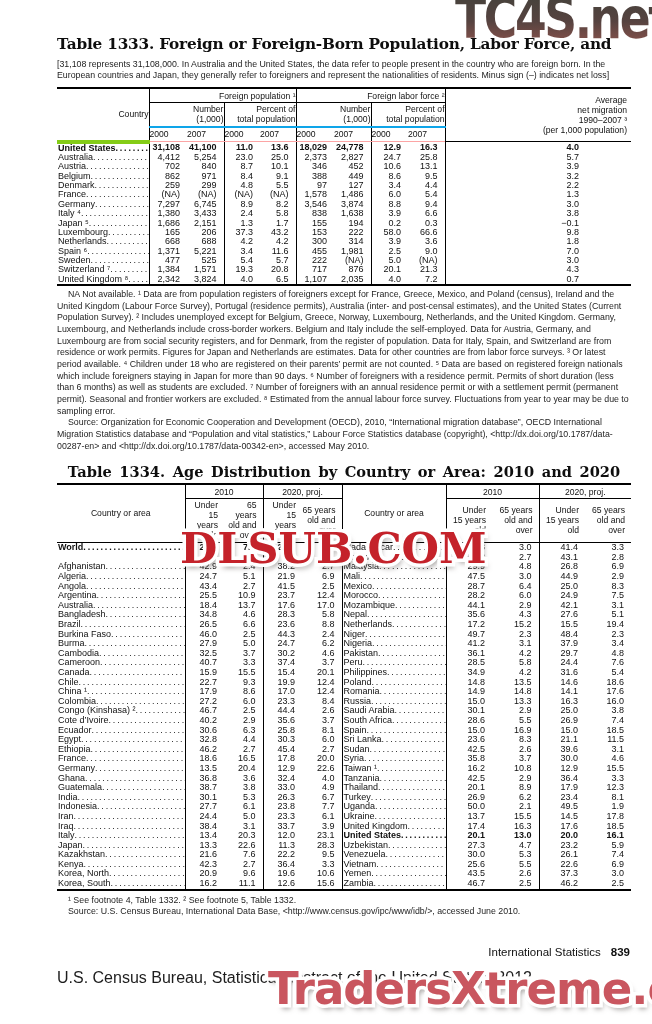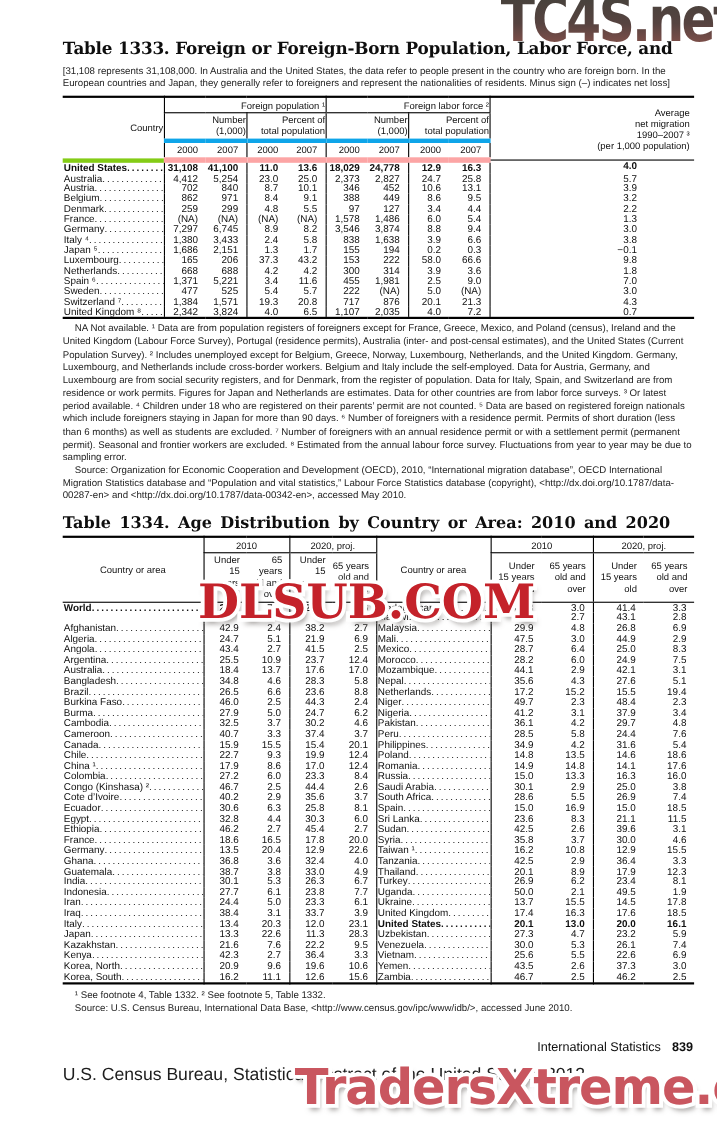--- a/index.html
+++ b/index.html
@@ -4,35 +4,35 @@
 <style>
   html,body { margin:0; padding:0; }
   body { width:652px; height:1024px; position:relative; overflow:hidden; background:#fff;
          font-family:"Liberation Sans", sans-serif; color:#161616; }
   .page { position:absolute; inset:0; }
   .content { position:absolute; left:57px; top:36px; width:574px; }
 
   h1.t1 { font-family:"DejaVu Serif", serif; font-weight:bold; font-size:15.3px; line-height:1.17;
           margin:0 0 5px; color:#0e0e0e; letter-spacing:-0.2px; }
   h2.t2 { font-family:"DejaVu Serif", serif; font-weight:bold; font-size:14.6px; line-height:1.1;
-          margin:11px 0 3px; color:#0e0e0e; word-spacing:2.5px; }
+          margin:11px 0 3px; color:#0e0e0e; word-spacing:2.5px;text-align:center; }
   p.note { font-size:8.8px; line-height:1.24; margin:0 0 6px; color:#1d1d1d; }
   p.fn  { font-size:8.8px; line-height:1.33; margin:3px 0 0; text-indent:11px; color:#1d1d1d; }
   p.src { margin-top:0; }
 
   table { border-collapse:collapse; width:100%; table-layout:fixed; }
   th, td { padding:0; font-weight:normal; }
   .bL { border-left:1px solid #000; }
 
   .t1333 { border-top:2px solid #000; border-bottom:2px solid #000; }
   .t1333 thead th { font-size:8.6px; line-height:1.18; text-align:right; vertical-align:middle; color:#111; }
   .t1333 .country-h { border-bottom:4px solid #84cc16; }
   .t1333 .grp { border-bottom:1px solid #000; padding:2px 0 1px; }
-  .t1333 .sub { border-bottom:4px solid #0ea5e9; padding:1px 0 2px; white-space:pre-line; }
-  .t1333 .yr  { border-bottom:5px solid #fca5a5; text-align:right; padding:1px 7px 2px 0; }
+  .t1333 .sub { border-bottom:2px solid #0ea5e9; padding:1px 0 2px; white-space:pre-line; }
+  .t1333 .yr  { border-bottom:1px solid #fca5a5; text-align:left; padding:1px 7px 2px 0; }
   .t1333 .avg-h { border-bottom:1px solid #000; white-space:pre-line; padding:2px 4px; }
   .t1333 tbody td { font-size:9px; line-height:9.35px; height:9.35px; color:#101010; }
 
   .t1334 { border-top:2px solid #000; border-bottom:2px solid #000; }
   .t1334 thead th { font-size:8.6px; line-height:1.18; text-align:center; vertical-align:middle; color:#111; }
   .t1334 .ch  { border-bottom:1px solid #000; }
   .t1334 .grp { border-bottom:1px solid #000; padding:2px 0 1px; }
   .t1334 .sub { border-bottom:1px solid #000; white-space:pre-line; text-align:right; padding:1px 6px 2px 0; }
   .t1334 tbody td { font-size:9px; line-height:9.6px; height:9.6px; color:#101010; }
 

